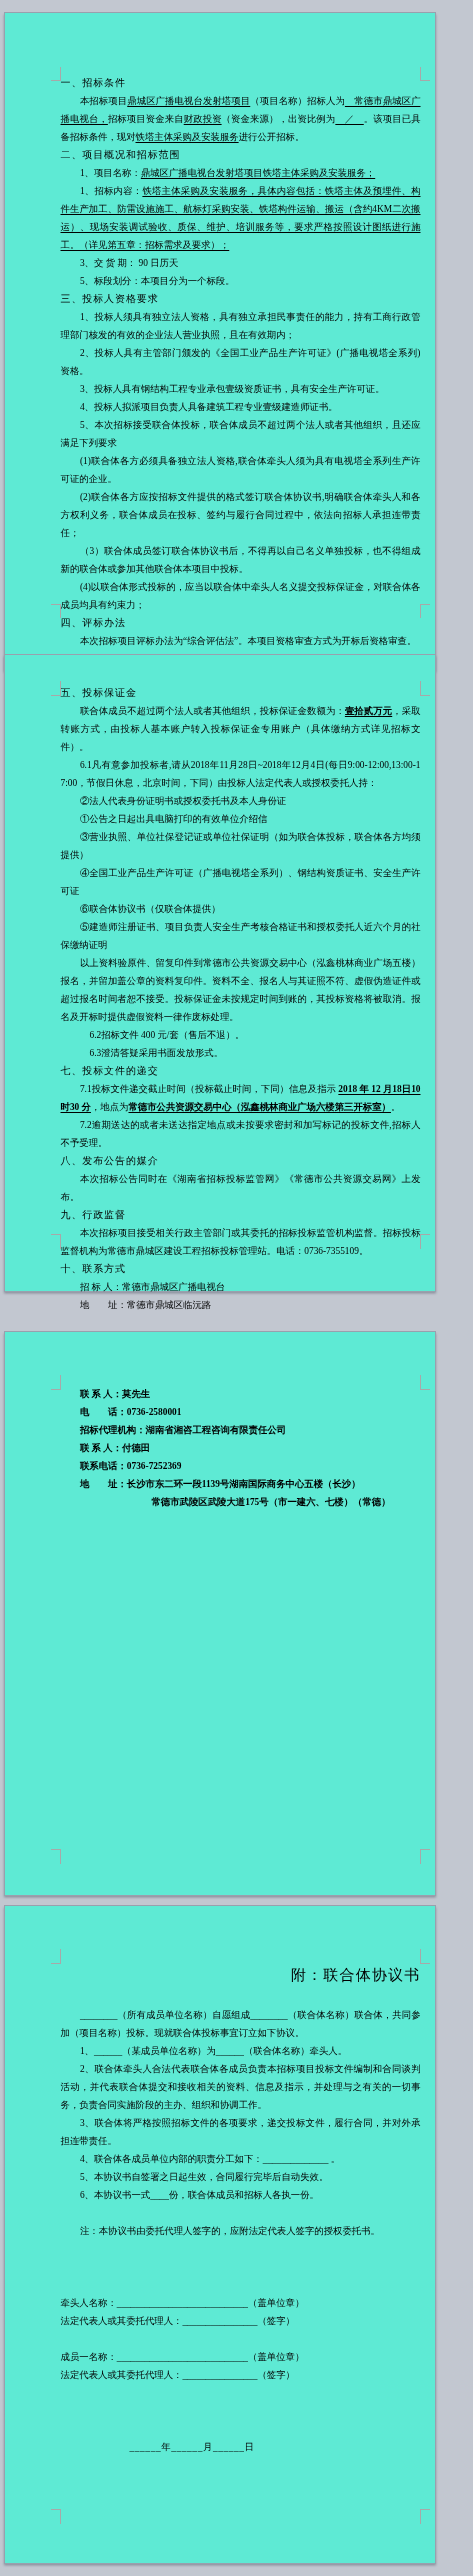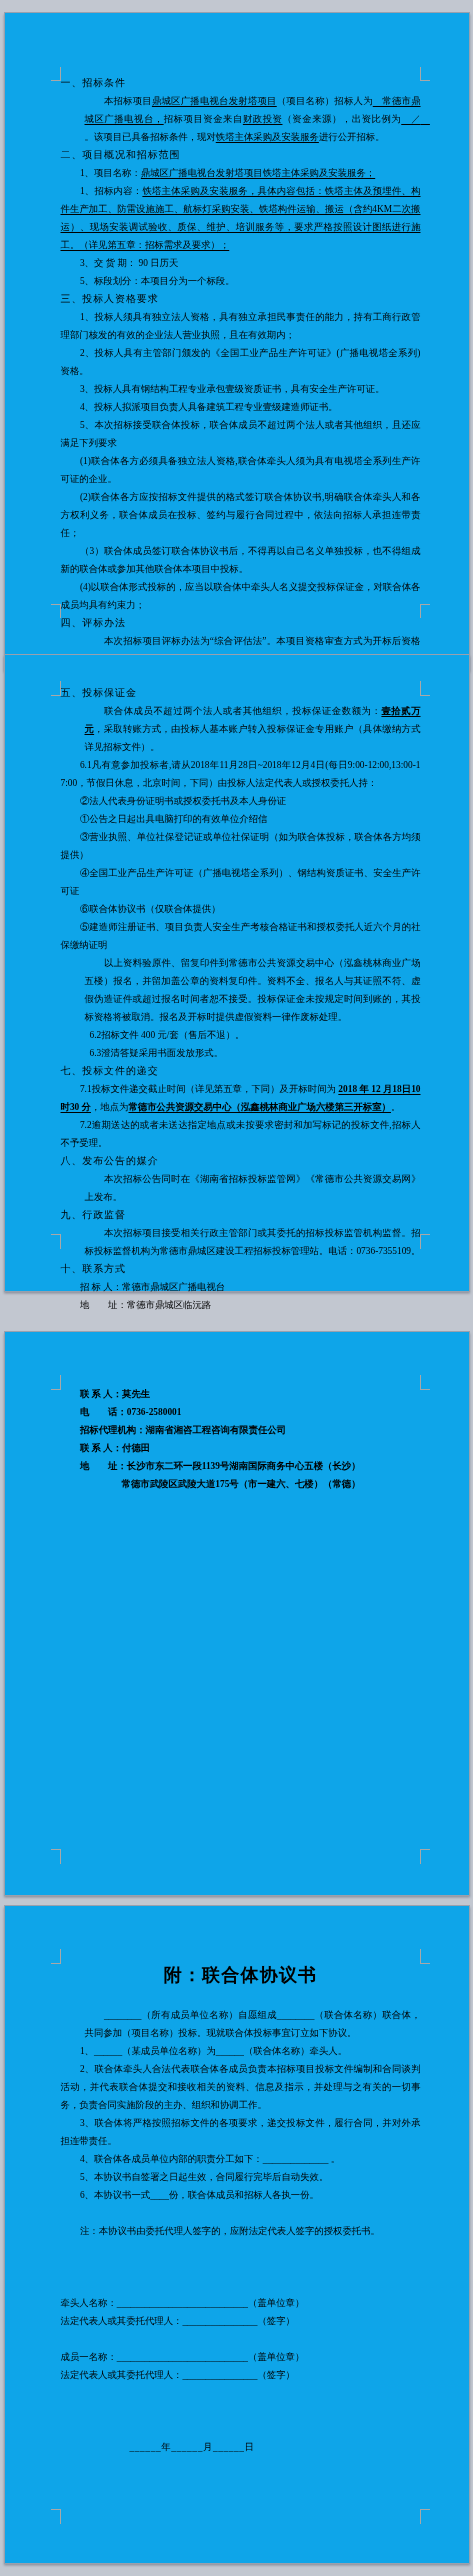--- a/index.html
+++ b/index.html
@@ -5,48 +5,48 @@
   html,body{margin:0;padding:0;}
   body{
     width:474px;height:2576px;
     background:#c2c7d0;
     position:relative;
     overflow:hidden;
     font-family:"Liberation Serif","DejaVu Serif",serif;
     color:#000;
   }
   .page{
-    position:absolute;left:3.5px;width:466px;
-    background:#0ea5e9;
+    position:absolute;left:3.5px;width:432px;
+    background:#5eead4;
     border:0.6px solid #99a0ad;
     box-shadow:0 1.8px 2.3px rgba(60,66,82,.40);
     box-sizing:border-box;
   }
   .page1{top:11.7px;height:659px;}
   .page2{top:654px;height:638px;}
   .page3{top:1331px;height:565px;}
   .page4{top:1905px;height:659px;}
 
   .content{
     position:absolute;left:56px;width:360px;
   }
   .page1 .content{top:61px;}
   .page2 .content{top:29px;}
   .page3 .content{top:53px;font-weight:bold;}
   .page4 .content{top:56px;}
 
   
   .para{font-size:9.4px;line-height:18px;text-align:justify;min-height:18px;word-break:break-all;}
   .sec{font-size:10px;letter-spacing:0.9px;text-align:left;}
-  .p{text-indent:19.4px;margin-left:24px;}
+  .p{text-indent:19.4px;}
   .li{text-indent:19.4px;}
   .li2{text-indent:29px;}
-  .addr2{padding-left:61px;text-align:left;}
+  .addr2{padding-left:61px;text-align:center;}
   .date{padding-left:69px;text-align:left;letter-spacing:0.6px;}
-  .h{font-size:18px;font-weight:bold;letter-spacing:1.2px;line-height:26px;text-align:center;}
+  .h{font-size:15px;font-weight:normal;letter-spacing:1.2px;line-height:26px;text-align:right;}
   .u{text-decoration:underline;text-underline-offset:1.8px;}
   .bu{font-weight:bold;text-decoration:underline;text-underline-offset:1.8px;}
 
   
   .mark{position:absolute;width:9.4px;height:13.5px;border:0 solid #a8a8a8;}
   .mark.tl{border-right-width:0.6px;border-bottom-width:0.6px;left:46px;}
   .mark.tr{border-left-width:0.6px;border-bottom-width:0.6px;left:415px;}
   .mark.bl{border-right-width:0.6px;border-top-width:0.6px;left:46px;}
   .mark.br{border-left-width:0.6px;border-top-width:0.6px;left:415px;}
   .page1 .mark.tl,.page1 .mark.tr{top:54px;}
@@ -103,21 +103,21 @@
         <div class="para li"><span>②法人代表身份证明书或授权委托书及本人身份证</span></div>
         <div class="para li"><span>①公告之日起出具电脑打印的有效单位介绍信</span></div>
         <div class="para li"><span>③营业执照、单位社保登记证或单位社保证明（如为联合体投标，联合体各方均须提供）</span></div>
         <div class="para li"><span>④全国工业产品生产许可证（广播电视塔全系列）、钢结构资质证书、安全生产许可证</span></div>
         <div class="para li"><span>⑥联合体协议书（仅联合体提供）</span></div>
         <div class="para li"><span>⑤建造师注册证书、项目负责人安全生产考核合格证书和授权委托人近六个月的社保缴纳证明</span></div>
         <div class="para p"><span>以上资料验原件、留复印件到常德市公共资源交易中心（泓鑫桃林商业广场五楼）报名，并留加盖公章的资料复印件。资料不全、报名人与其证照不符、虚假伪造证件或超过报名时间者恕不接受。投标保证金未按规定时间到账的，其投标资格将被取消。报名及开标时提供虚假资料一律作废标处理。</span></div>
         <div class="para li2"><span>6.2招标文件 400 元/套（售后不退）。</span></div>
         <div class="para li2"><span>6.3澄清答疑采用书面发放形式。</span></div>
         <div class="para sec"><span>七、投标文件的递交</span></div>
-        <div class="para li"><span>7.1投标文件递交截止时间（详见第五章，下同）及开标时间为 </span><span class="bu">2018 年 12 月18日10时30 分</span><span>，地点为</span><span class="bu">常德市公共资源交易中心（泓鑫桃林商业广场六楼第三开标室）</span><span>。</span></div>
+        <div class="para li"><span>7.1投标文件递交截止时间（投标截止时间，下同）信息及指示 </span><span class="bu">2018 年 12 月18日10时30 分</span><span>，地点为</span><span class="bu">常德市公共资源交易中心（泓鑫桃林商业广场六楼第三开标室）</span><span>。</span></div>
         <div class="para li"><span>7.2逾期送达的或者未送达指定地点或未按要求密封和加写标记的投标文件,招标人不予受理。</span></div>
         <div class="para sec"><span>八、发布公告的媒介</span></div>
         <div class="para p"><span>本次招标公告同时在《湖南省招标投标监管网》《常德市公共资源交易网》上发布。</span></div>
         <div class="para sec"><span>九、行政监督</span></div>
         <div class="para p"><span>本次招标项目接受相关行政主管部门或其委托的招标投标监管机构监督。招标投标监督机构为常德市鼎城区建设工程招标投标管理站。电话：0736-7355109。</span></div>
         <div class="para sec"><span>十、联系方式</span></div>
         <div class="para li"><span>招 标 人：常德市鼎城区广播电视台</span></div>
         <div class="para li"><span>地　　址：常德市鼎城区临沅路</span></div>
       </div>
   </div>
@@ -125,20 +125,21 @@
   <div class="page page3">
     <div class="mark tl"></div>
     <div class="mark tr"></div>
     <div class="mark bl"></div>
     <div class="mark br"></div>
     <div class="content">
         <div class="para li"><span>联 系 人：莫先生</span></div>
         <div class="para li"><span>电　　话：0736-2580001</span></div>
         <div class="para li"><span>招标代理机构：湖南省湘咨工程咨询有限责任公司</span></div>
         <div class="para li"><span>联 系 人：付德田</span></div>
+        <div class="para li"><span>联系电话：0736-7252369</span></div>
         <div class="para li"><span>地　　址：长沙市东二环一段1139号湖南国际商务中心五楼（长沙）</span></div>
         <div class="para addr2"><span>常德市武陵区武陵大道175号（市一建六、七楼）（常德）</span></div>
       </div>
   </div>
 
   <div class="page page4">
     <div class="mark tl"></div>
     <div class="mark tr"></div>
     <div class="mark bl"></div>
     <div class="mark br"></div>

